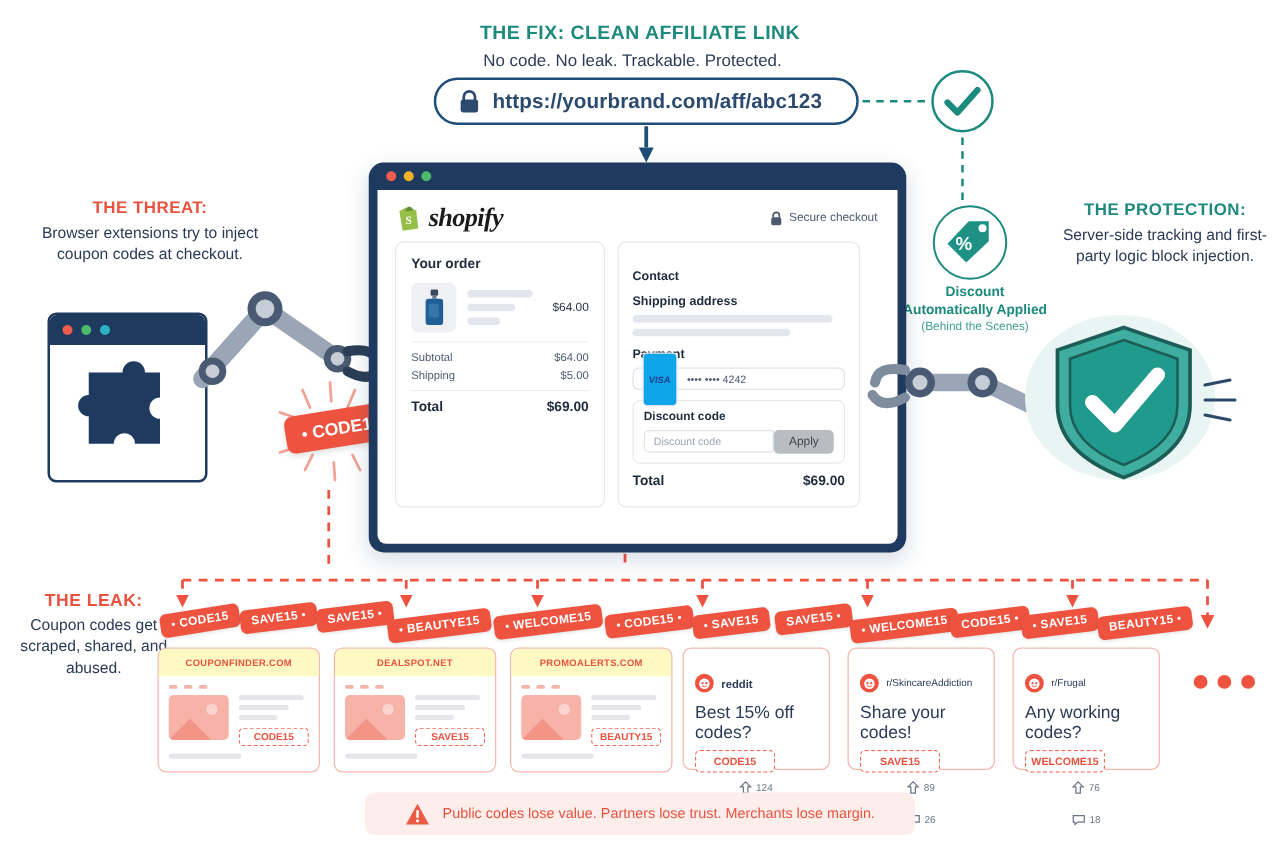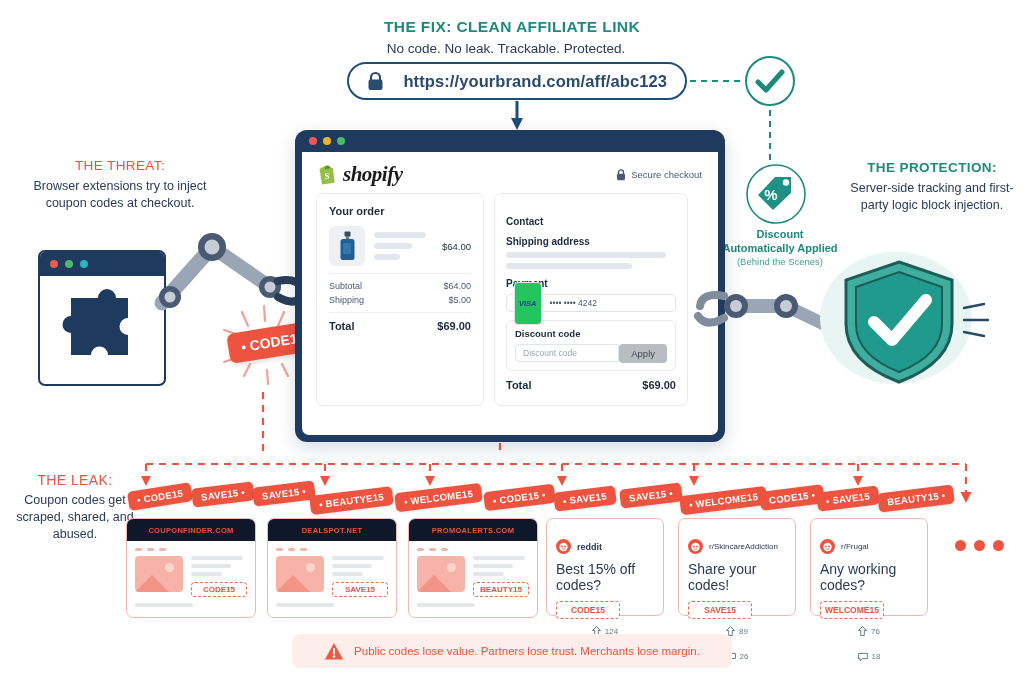--- a/index.html
+++ b/index.html
@@ -8,30 +8,30 @@
     background:#ffffff;
     font-family:"Liberation Sans", sans-serif;
     color:#2b3a55;
     position:relative;
   }
   #stage{position:relative;width:1024px;height:683px;}
   .abs{position:absolute;}
 
   
   .h-teal{color:#1c8a7c;font-weight:bold;letter-spacing:.4px;}
-  .h-red{color:#e8523f;font-weight:normal;letter-spacing:.4px;}
+  .h-red{color:#e8523f;font-weight:bold;letter-spacing:.4px;}
   .body-txt{color:#2b3a55;line-height:1.35;}
 
   
   #fix-title{left:0;top:18px;width:1024px;text-align:center;font-size:15.5px;}
   #fix-sub{left:0;top:40px;width:1012px;text-align:center;font-size:13.5px;color:#2b3a55;}
   #url-pill{
     left:347px;top:62px;width:340px;height:38px;
     border:2.5px solid #1e4d78;border-radius:19px;background:#fff;
-    display:flex;align-items:center;gap:10px;padding:0 18px;box-sizing:border-box;justify-content:space-between;
+    display:flex;align-items:center;gap:10px;padding:0 18px;box-sizing:border-box;
   }
   #url-text{font-size:16.5px;color:#2b4a6e;font-weight:bold;letter-spacing:.1px;white-space:nowrap;}
 
   
   #threat-title{left:30px;top:158px;width:180px;text-align:center;font-size:13.5px;}
   #threat-body{left:20px;top:178px;width:200px;text-align:center;font-size:12.5px;}
 
   #protect-title{left:840px;top:160px;width:184px;text-align:center;font-size:13.5px;}
   #protect-body{left:838px;top:180px;width:188px;text-align:center;font-size:12.5px;}
 
@@ -61,39 +61,39 @@
   #order-panel{width:168px;padding:11px 12px;}
   #form-panel{width:194px;padding:10px 11px;}
   .panel-h{font-size:11px;font-weight:bold;color:#1f2b3d;margin-bottom:9px;}
   .sub-h{font-size:10px;font-weight:bold;color:#1f2b3d;margin:9px 0 5px;}
   .skel{background:#e3e6ec;border-radius:4px;height:6px;}
   .field{border:1px solid #dfe3ea;border-radius:5px;height:18px;display:flex;align-items:center;padding:0 7px;font-size:8.5px;color:#9aa4b4;box-sizing:border-box;}
   .row{display:flex;justify-content:space-between;font-size:9px;color:#4b5a70;margin:4px 0;}
   .row.tot{font-size:11px;font-weight:bold;color:#1f2b3d;margin-top:7px;}
   .hr{height:1px;background:#eceff4;margin:7px 0;}
   .prod-img{width:36px;height:40px;background:#eef0f4;border-radius:6px;display:flex;align-items:center;justify-content:center;}
-  .visa{background:#22c55e;border:1px solid #dfe3ea;border-radius:4px;font-size:7.5px;font-weight:bold;color:#1a3e8c;font-style:italic;padding:16px 4px;}
+  .visa{background:#0ea5e9;border:1px solid #dfe3ea;border-radius:4px;font-size:7.5px;font-weight:bold;color:#1a3e8c;font-style:italic;padding:16px 4px;}
   #apply-btn{background:#b9bcc1;color:#3f4550;font-size:9.5px;border-radius:4px;padding:4px 12px;display:flex;align-items:center;}
   .disc-box{border:1px solid #e6e9ef;border-radius:6px;padding:7px 8px;margin-top:8px;}
 
   
   #shield-halo{left:820px;top:252px;width:152px;height:132px;border-radius:50%;background:#e8f5f2;}
 
   
   .tag{
     position:absolute;background:#ee5340;color:#fff;border-radius:5px;
     font-size:9.5px;font-weight:bold;letter-spacing:.3px;
     padding:4px 9px;white-space:nowrap;
     box-shadow:0 1px 3px rgba(0,0,0,.12);
   }
   .tag .bullet{font-size:9px;}
 
   
   .site-card{position:absolute;width:128px;height:98px;border:1px solid #f3b9b0;border-radius:7px;background:#fff;overflow:hidden;}
-  .site-head{height:22px;background:#0f172a;display:flex;align-items:center;justify-content:center;font-size:7.5px;font-weight:bold;color:#e8523f;letter-spacing:.3px;}
+  .site-head{height:22px;background:#fef9c3;display:flex;align-items:center;justify-content:center;font-size:7.5px;font-weight:bold;color:#e8523f;letter-spacing:.3px;}
   .site-body{padding:7px 8px;}
   .ph-img{width:48px;height:36px;background:#f7b3a8;border-radius:4px;position:relative;overflow:hidden;}
   .ph-circ{position:absolute;width:9px;height:9px;border-radius:50%;background:#fbd5cd;right:9px;top:7px;}
   .ph-mtn{position:absolute;bottom:0;left:0;width:0;height:0;border-left:17px solid transparent;border-right:17px solid transparent;border-bottom:17px solid #f29488;}
   .gray-line{height:4px;background:#e4e6ea;border-radius:3px;}
   .code-chip{border:1.3px dashed #ef6a55;border-radius:4px;font-size:8px;font-weight:bold;color:#e8523f;padding:2px 0;text-align:center;background:#fff;}
 
   .rd-card{position:absolute;width:118px;height:98px;border:1px solid #f3b9b0;border-radius:7px;background:#fff;padding:8px 9px;box-sizing:border-box;}
   .rd-head{display:flex;align-items:center;gap:6px;margin-top:12px;}
   .rd-av{width:15px;height:15px;border-radius:50%;background:#ee5340;display:flex;align-items:center;justify-content:center;}

